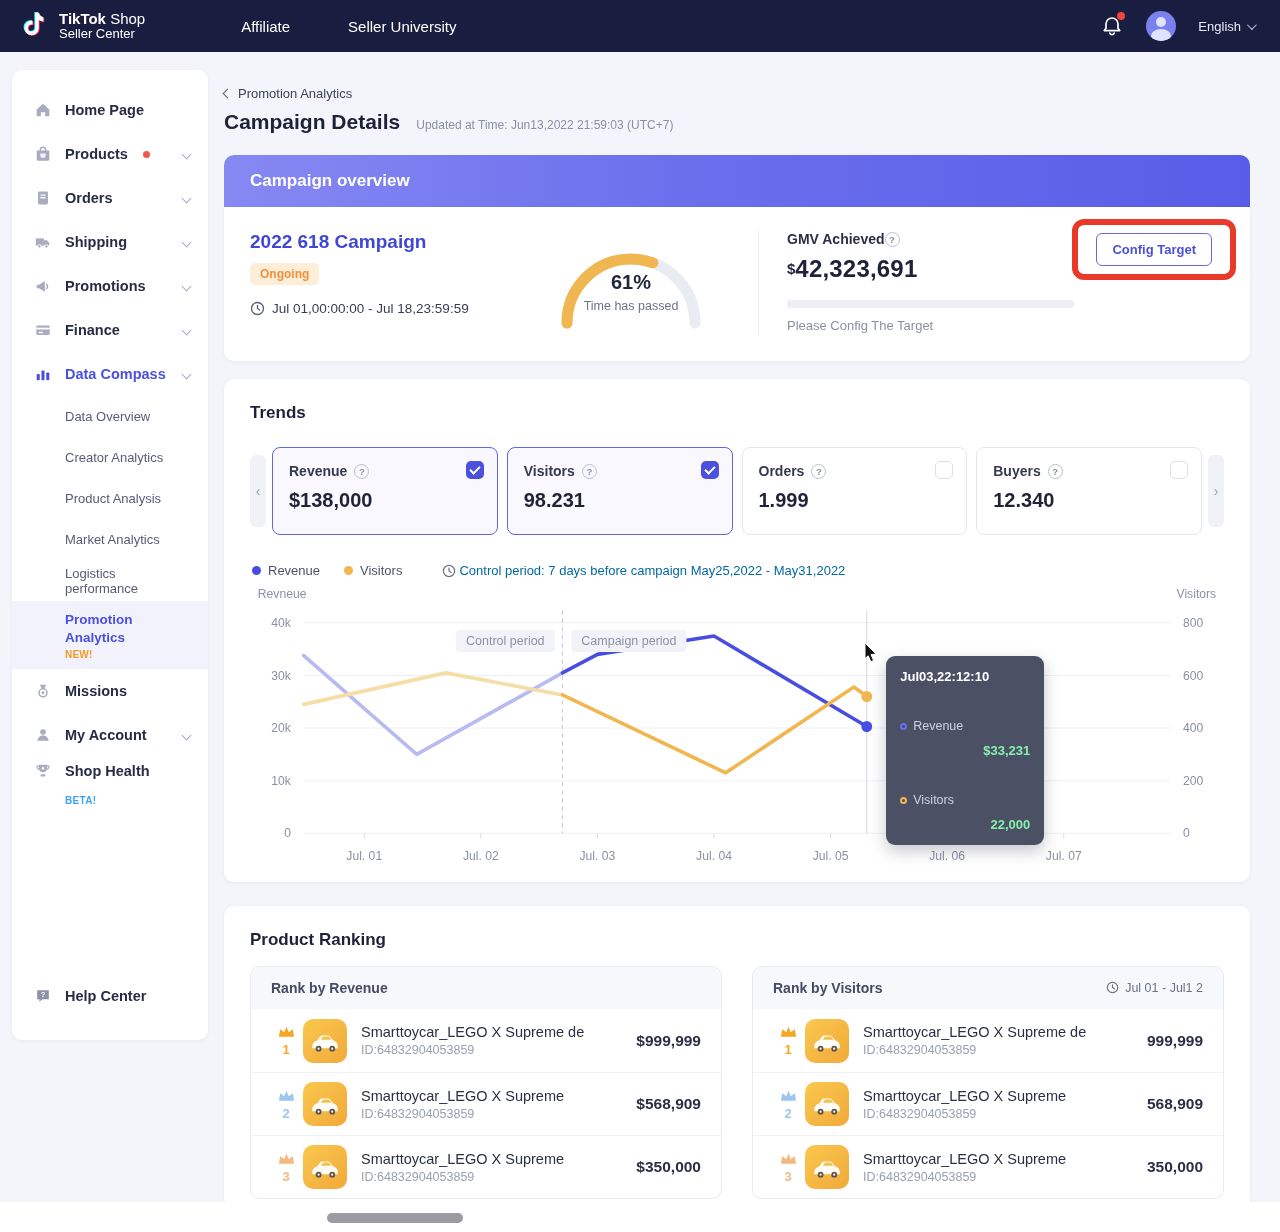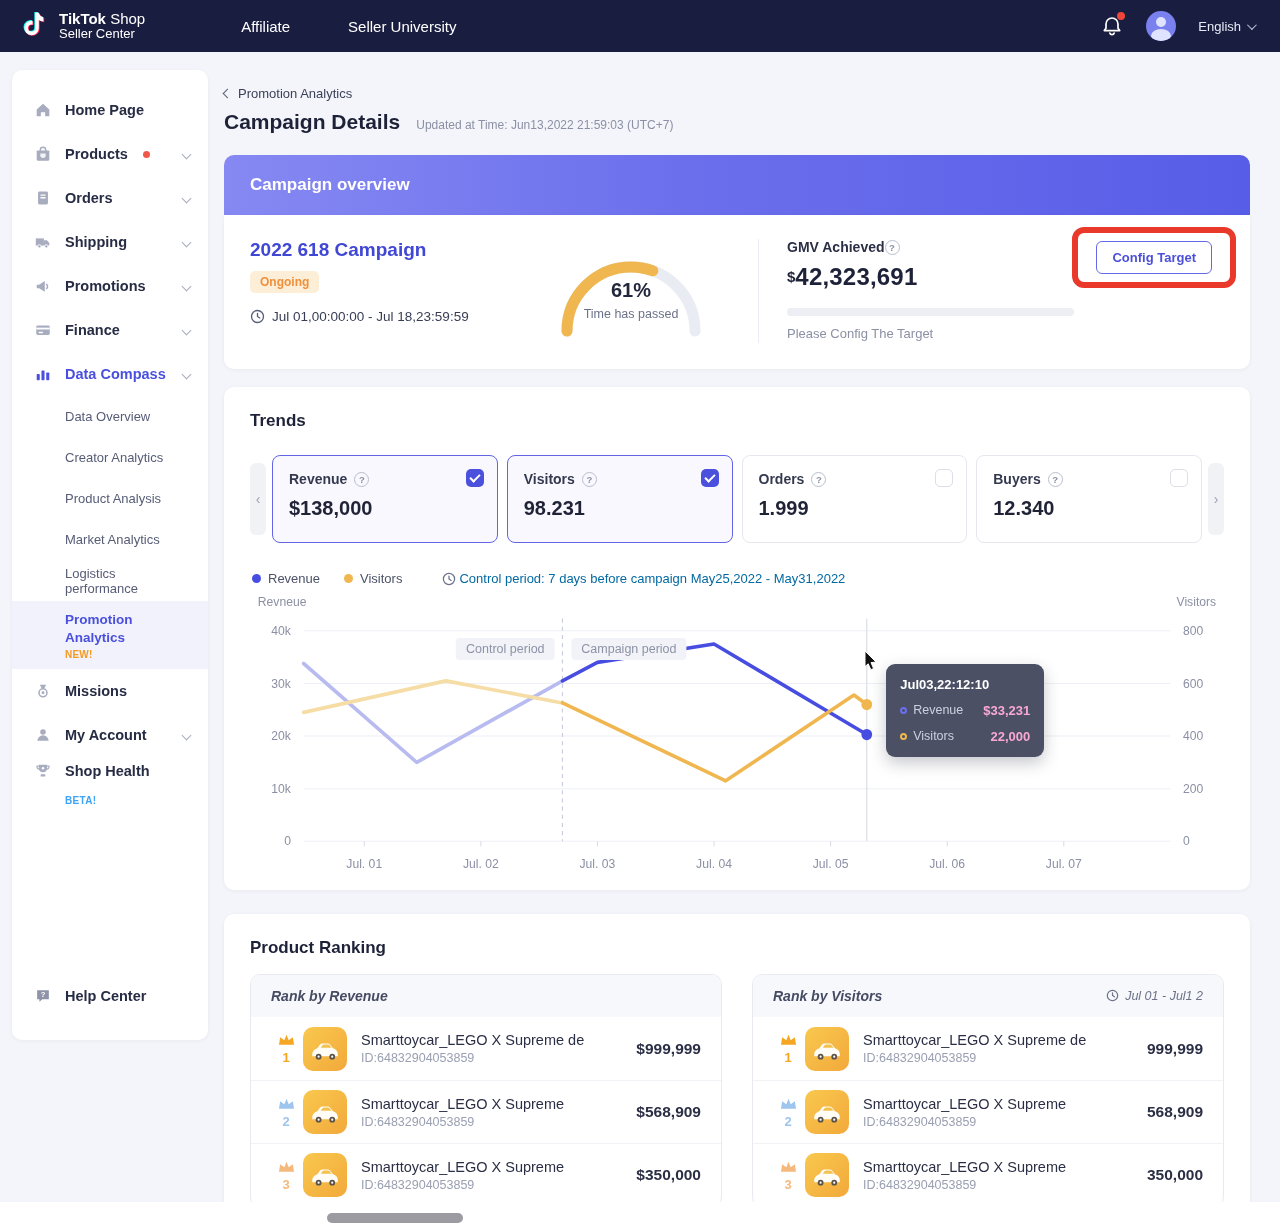--- a/index.html
+++ b/index.html
@@ -48,21 +48,21 @@
   .breadcrumb { margin-top:34px; display:flex; align-items:center; gap:7px; font-size:13px; color:#3c4157; cursor:pointer; }
   .chev-left { width:7px; height:7px; border-left:1.6px solid #5a5f76; border-bottom:1.6px solid #5a5f76; transform:rotate(45deg); }
   .title-row { margin-top:9px; display:flex; align-items:baseline; gap:16px; }
   .page-title { font-size:21px; font-weight:800; color:#1e2238; }
   .updated { font-size:12px; color:#8b90a4; }
 
   .card { background:#fff; border-radius:10px; box-shadow:0 1px 4px rgba(40,45,80,.05); }
 
   
   .overview { margin-top:21px; }
-  .ov-band { height:60px; border-radius:10px 10px 0 0; background:linear-gradient(90deg,#8689f2 0%,#6b6fec 45%,#585de8 100%); display:flex; align-items:center; padding:0 26px; }
+  .ov-band { height:52px; border-radius:10px 10px 0 0; background:linear-gradient(90deg,#8689f2 0%,#6b6fec 45%,#585de8 100%); display:flex; align-items:center; padding:0 26px; }
   .ov-band-title { color:#fff; font-size:17px; font-weight:700; }
   .ov-body { border-radius:0 0 10px 10px; background:#fff; display:flex; padding:24px 26px 26px; position:relative; }
   .ov-col1 { width:290px; }
   .camp-name { font-size:19px; font-weight:800; color:#4147d5; }
   .status-badge { display:inline-block; margin-top:10px; background:#fdeed8; color:#f0903d; font-size:12px; font-weight:600; padding:4px 10px; border-radius:5px; }
   .period-row { margin-top:16px; display:flex; align-items:center; gap:7px; font-size:13.5px; color:#383d54; }
   .gauge-wrap { width:170px; position:relative; margin:0 6px; }
   .gauge-txt { position:absolute; left:0; right:0; text-align:center; }
   .gauge-pct { top:40px; font-size:20px; font-weight:800; color:#23273d; }
   .gauge-label { top:68px; font-size:12.5px; color:#6c7288; }
@@ -101,28 +101,28 @@
 
   .chart-box { position:relative; margin-top:4px; height:284px; }
   .chart-box svg.trend { width:100%; height:100%; display:block; }
   .tick { font-size:12.5px; fill:#8b90a4; font-family:"Liberation Sans","DejaVu Sans",sans-serif; }
   .axis-cap { font-size:12.5px; fill:#8b90a4; }
   .period-pill { position:absolute; transform:translateX(-50%); background:#f2f3f8; color:#8d93a6; font-size:12.5px; padding:4px 10px; border-radius:4px; white-space:nowrap; }
   .chart-tooltip { position:absolute; width:158px; background:#4b5064; border-radius:9px; box-shadow:0 6px 16px rgba(30,34,56,.25); padding:13px 14px 13px; color:#fff; }
   .tt-title { font-size:13px; font-weight:800; }
   .tt-row { margin-top:11px; display:flex; align-items:center; font-size:12.5px; color:#ccd1e0; }
   .tt-mark { width:7px; height:7px; border-radius:50%; border:2px solid; margin-right:6px; flex:none; }
-  .tt-val { margin-left:auto; font-weight:800; color:#f9a8d4; font-size:13px; }
+  .tt-val { margin-left:auto; font-weight:800; color:#86efac; font-size:13px;margin-top:48px; }
   .mouse-cursor { position:absolute; width:16px; height:20px; z-index:5; }
 
   
   .ranking { margin-top:24px; padding:24px 26px; height:302px; overflow:hidden; }
   .rank-grid { margin-top:16px; display:grid; grid-template-columns:1fr 1fr; gap:30px; }
   .rank-table { border:1px solid #e9eaf0; border-radius:10px; overflow:hidden; background:#fff; }
-  .rank-head { background:#f7f8fb; padding:13px 20px; font-size:14px; font-weight:700; color:#454b63; display:flex; align-items:center;font-style:italic; }
+  .rank-head { background:#f7f8fb; padding:13px 20px; font-size:14px; font-weight:700; color:#454b63; display:flex; align-items:center; }
   .rank-period { margin-left:auto; display:flex; align-items:flex-start; gap:6px; font-size:12.5px; font-weight:400; color:#6c7288; }
   .rank-row { display:flex; align-items:center; padding:9px 20px; border-top:1px solid #f1f2f6; height:63px; }
   .rank-row:first-of-type { border-top:none; }
   .crown-col { width:30px; text-align:center; flex:none; }
   .crown-num { font-size:13px; font-weight:800; margin-top:0px; }
   .prod-img { width:44px; height:44px; border-radius:10px; background:linear-gradient(135deg,#f9c84e,#f2a93b); margin:0 14px 0 2px; flex:none; display:flex; align-items:center; justify-content:center; }
   .prod-info { min-width:0; }
   .prod-name { font-size:14.5px; color:#2b2f45; white-space:nowrap; }
   .prod-id { font-size:12.5px; color:#9aa0b2; margin-top:3px; }
   .prod-val { margin-left:auto; font-size:15.5px; font-weight:700; color:#2b2f45; }

